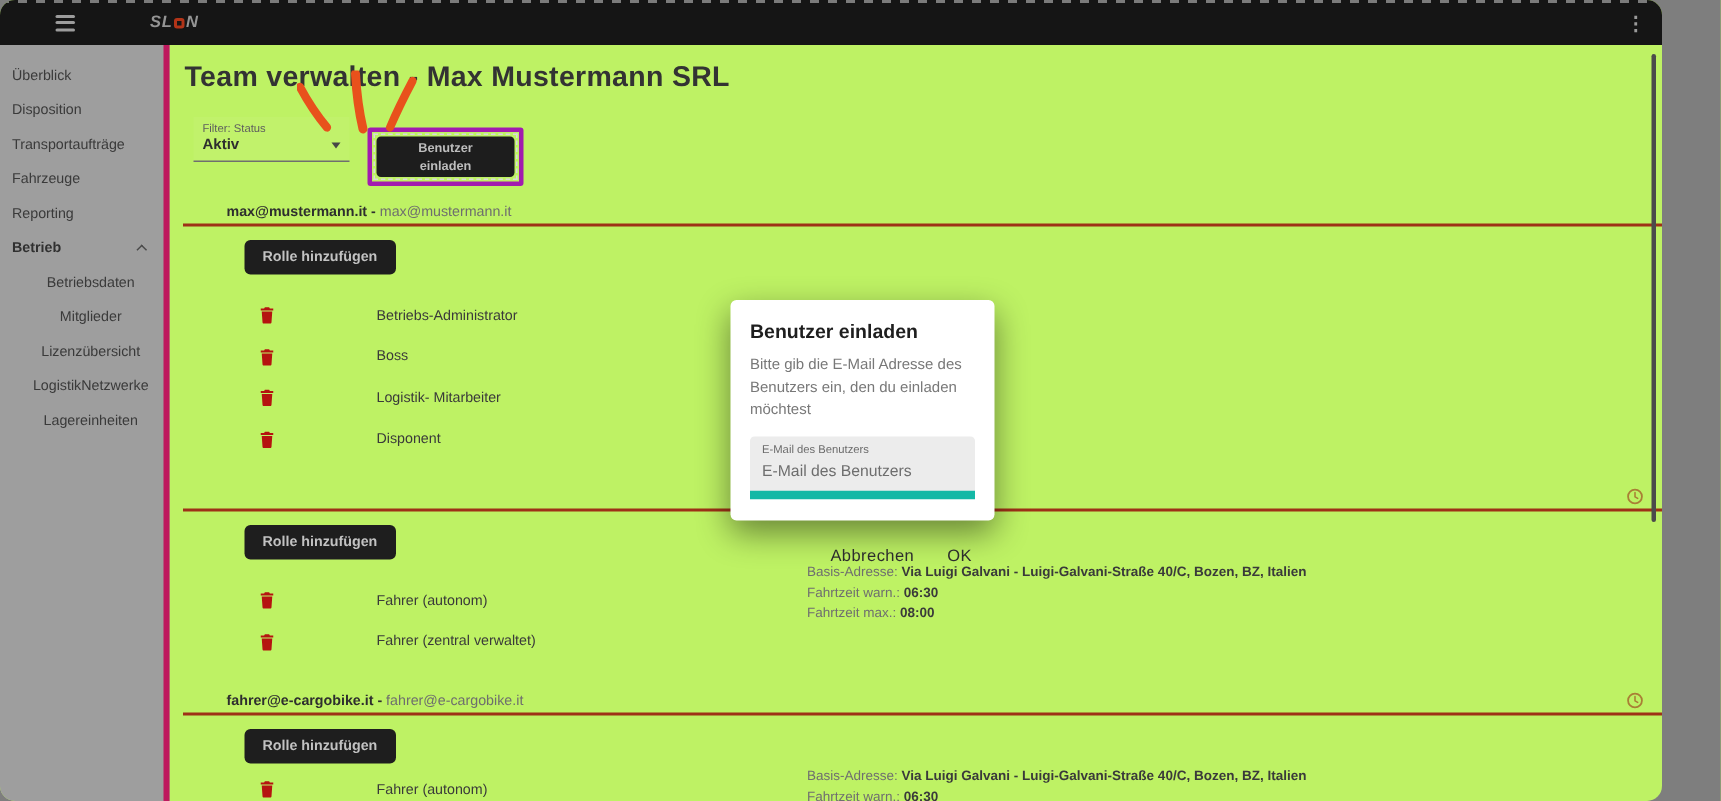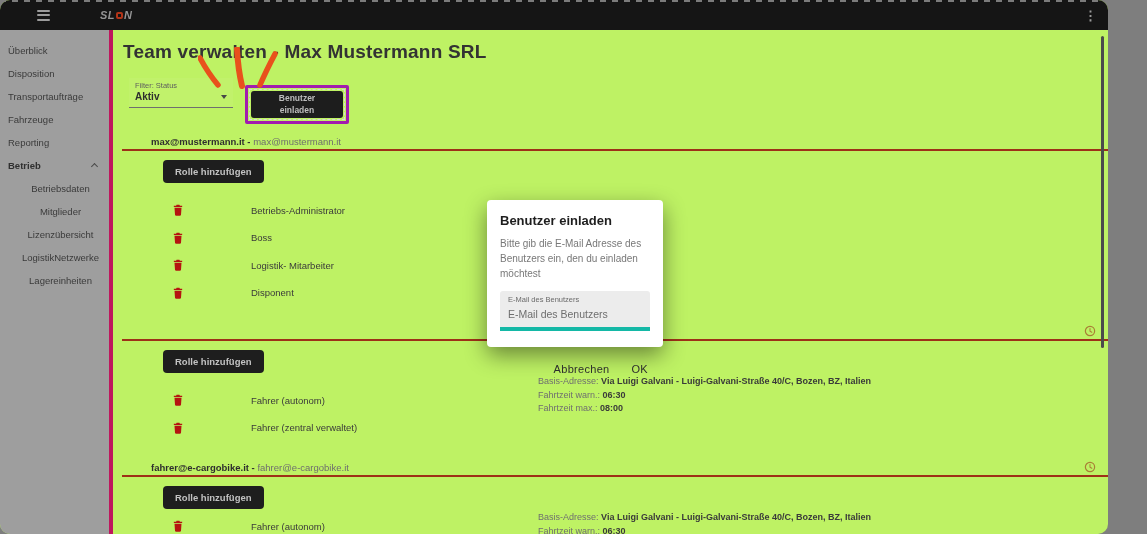--- a/index.html
+++ b/index.html
@@ -81,21 +81,21 @@
   .details .lbl { color:#6f6f6f; }
   .details .val { color:#3a3a3a; font-weight:bold; }
 
   
   .modal { position:absolute; left:487px; top:200px; width:176px; height:147px; background:#fff;
     border-radius:4px; box-shadow:0 8px 22px rgba(0,0,0,.45); z-index:50;
     display:flex; flex-direction:column; padding:13px 13px 9px 13px; }
   .modal-title { font-size:13px; font-weight:bold; color:#1e1e1e; }
   .modal-body { margin-top:8px; font-size:10px; color:#787878; line-height:1.5; }
   .modal-input-block { margin-top:10px; background:#ececec; border-radius:3px 3px 0 0;
-    border-bottom:4px solid #14b8a6; padding:4px 8px 5px 8px; }
+    border-bottom:6px solid #14b8a6; padding:4px 8px 5px 8px; }
   .modal-input-label { display:block; font-size:7.5px; color:#6b6b6b; }
   .modal-input { width:100%; border:none; background:transparent; outline:none;
     font-size:10.5px; color:#333; font-family:"Liberation Sans", sans-serif; margin-top:1px; }
   .modal-input::placeholder { color:#6e6e6e; opacity:1; }
   .modal-footer { margin-top:auto; display:flex; justify-content:flex-end; gap:22px;
     padding-right:2px; padding-bottom:2px; }
   .modal-btn { border:none; background:none; font-size:11px; font-weight:normal; color:#2d2d2d;
     letter-spacing:.3px; cursor:pointer; font-family:"Liberation Sans", sans-serif;margin-top:32px; }
 
   .scroll-thumb { position:absolute; top:36px; right:4px; width:3px; height:312px;

